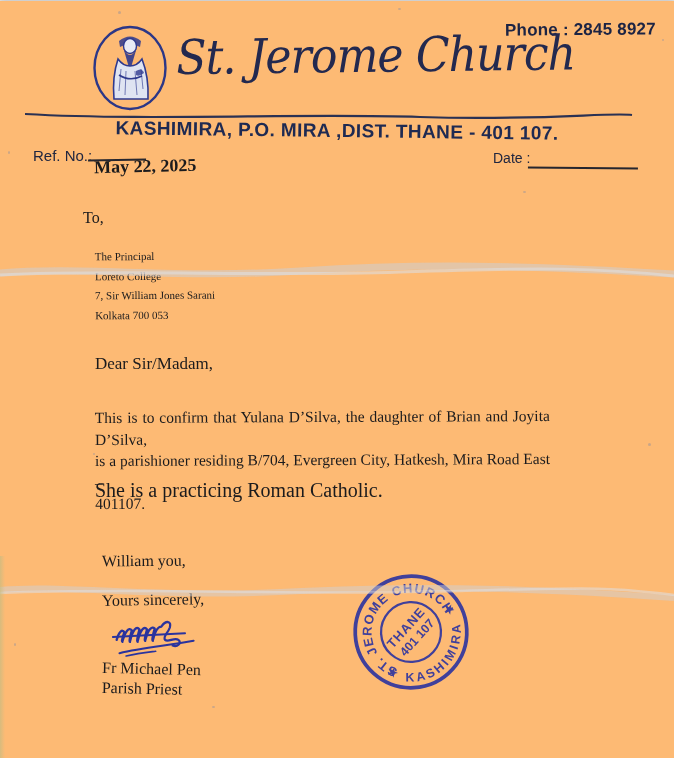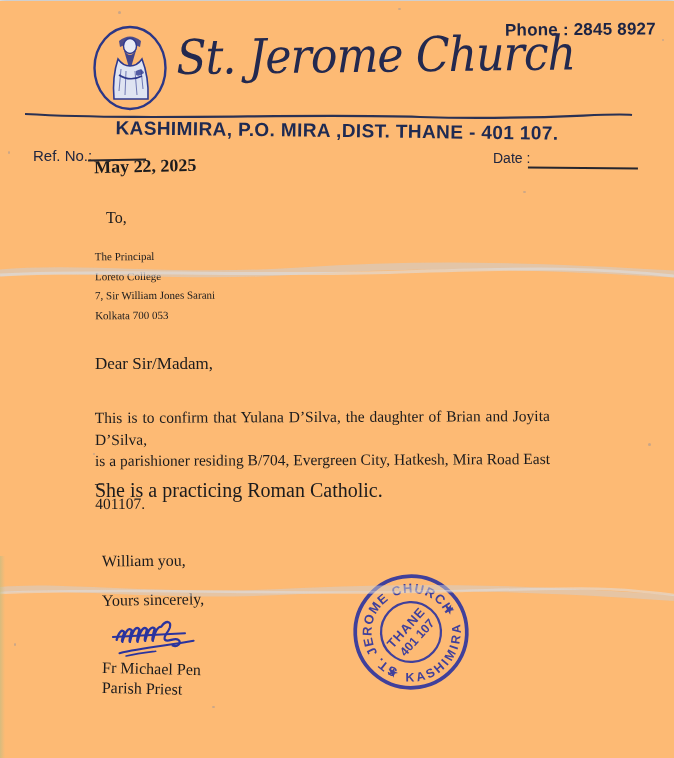--- a/index.html
+++ b/index.html
@@ -36,21 +36,21 @@
   .ref-date{
     position:absolute;left:94px;top:155px;
     font-family:"Liberation Serif",serif;font-weight:700;font-size:18px;color:#141416;
     transform:rotate(-1.4deg);white-space:nowrap;
   }
   .date-label{position:absolute;left:493px;top:149px;font-size:14px;color:#20263f;text-align:right;}
   .date-underline{position:absolute;left:528px;top:156px;width:110px;height:10px;
     border-bottom:2px solid #26262e;transform:rotate(.6deg);}
   
   .serif{font-family:"Liberation Serif","DejaVu Serif",serif;color:#1b1b1d;}
-  .to-line{position:absolute;left:106px;top:208px;font-size:16px;}
+  .to-line{position:absolute;left:83px;top:208px;font-size:16px;}
   .addr-block{position:absolute;left:95px;top:246px;font-size:11px;line-height:19.5px;
     transform:rotate(-.3deg);}
   .greeting{position:absolute;left:95px;top:353px;font-size:17px;}
   .para{position:absolute;left:95px;top:405px;width:455px;font-size:15.5px;line-height:21.5px;
     transform:rotate(-.25deg);}
   .para .jline{text-align:justify;text-align-last:justify;}
   .para .lline{text-align:left;}
   .para2{position:absolute;left:95px;top:478px;font-size:20px;}
   .thanks{position:absolute;left:102px;top:551px;font-size:16px;transform:rotate(-.5deg);}
   .signoff{position:absolute;left:102px;top:590px;font-size:16px;transform:rotate(-1deg);}

